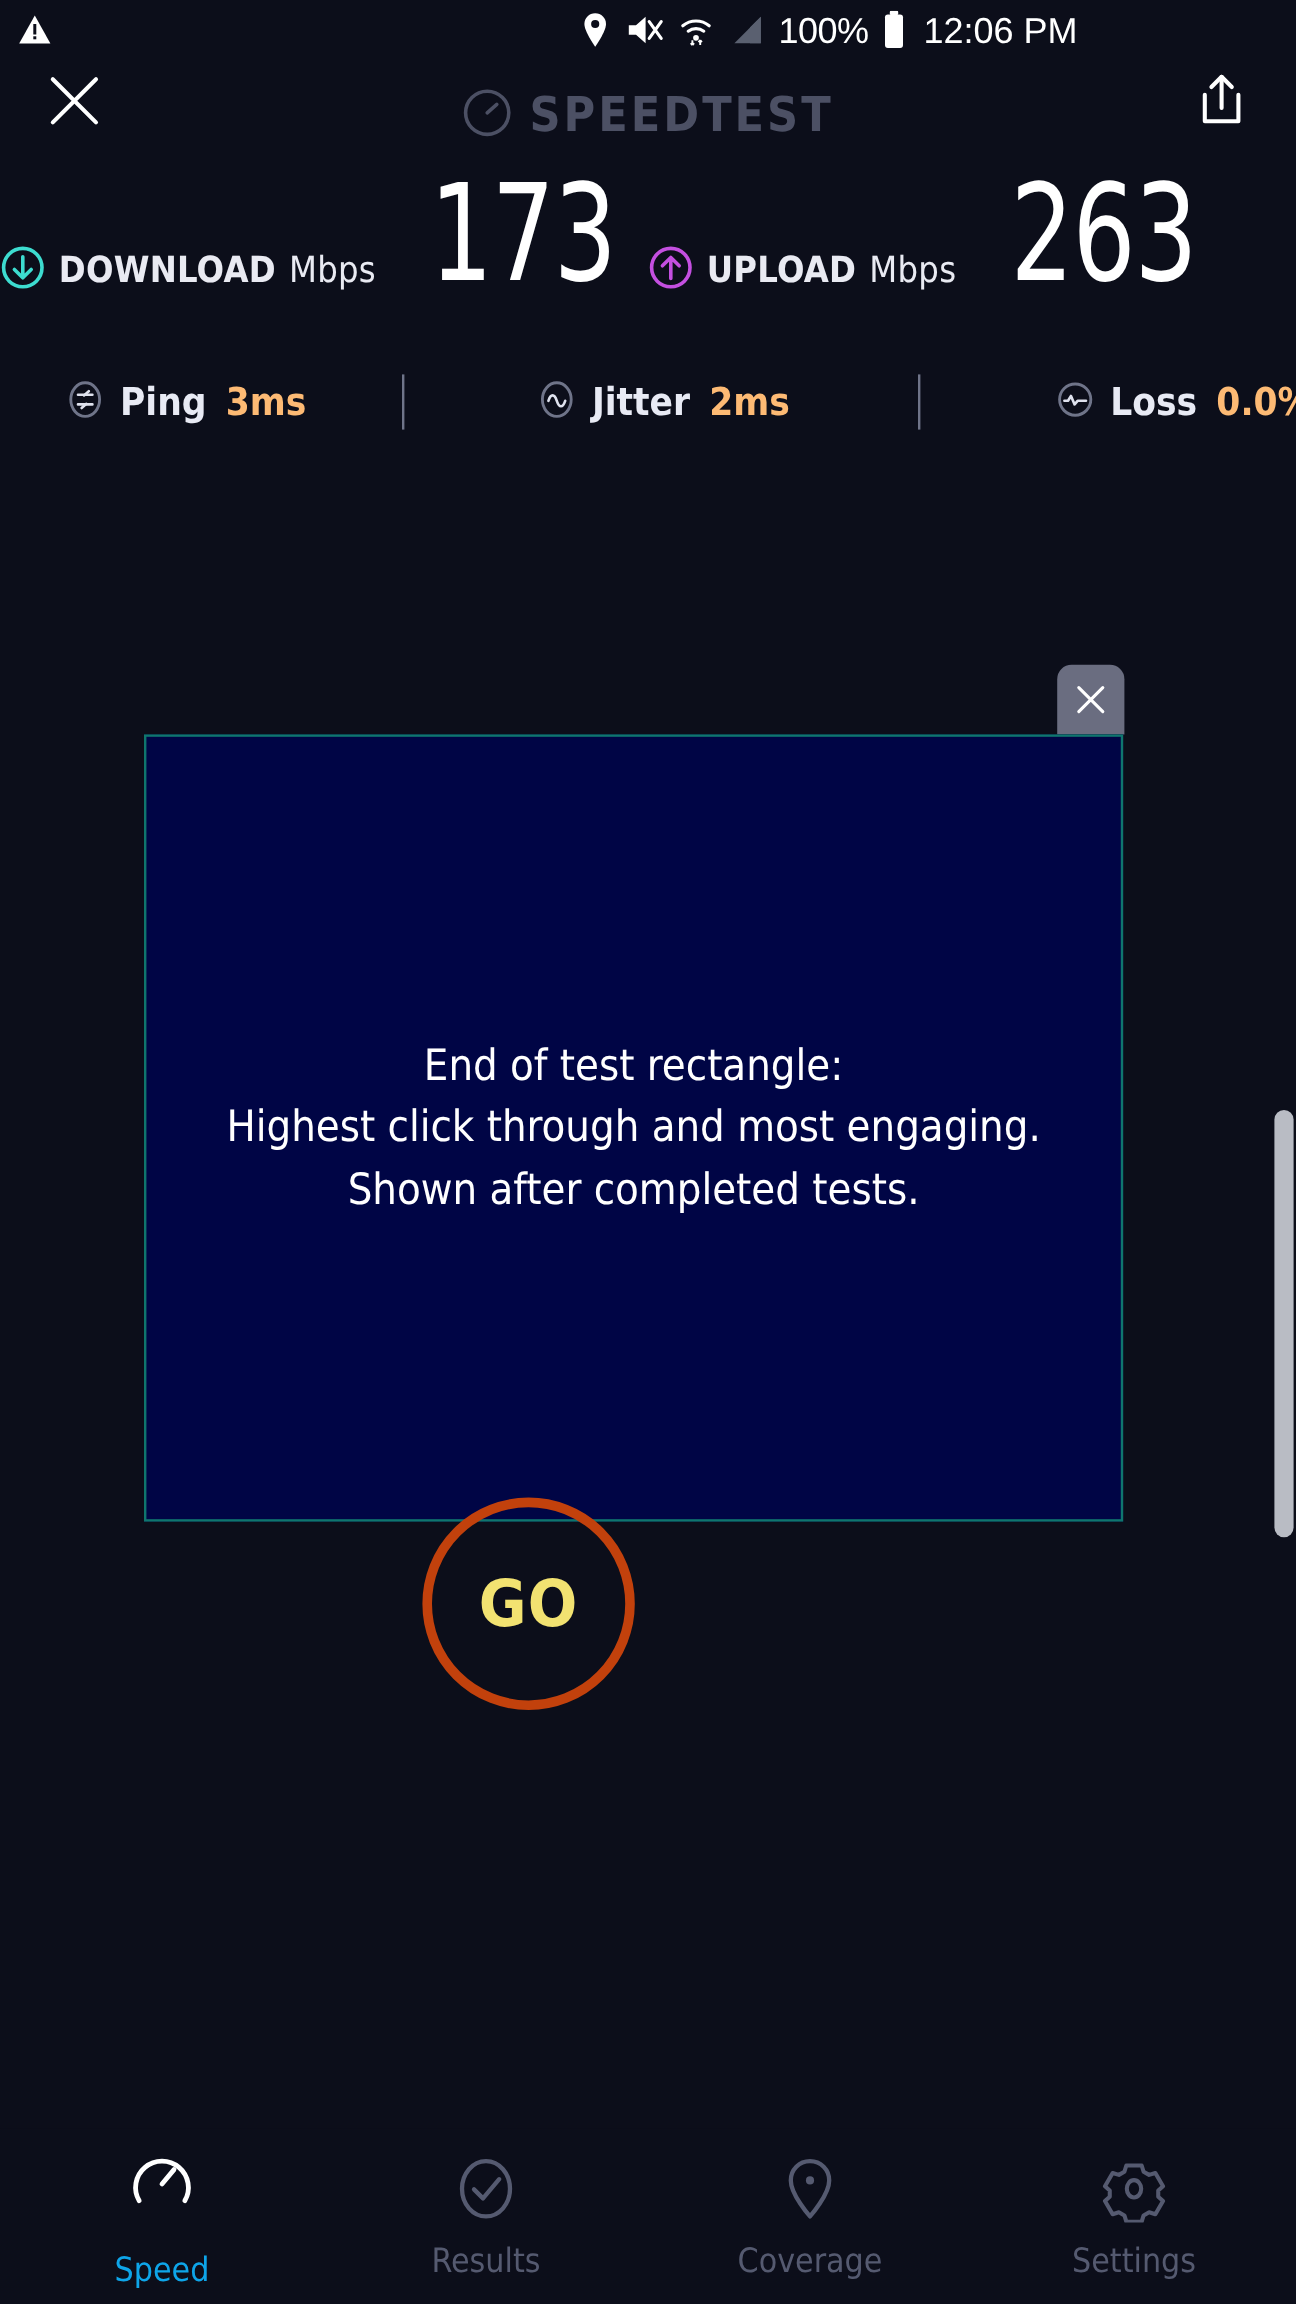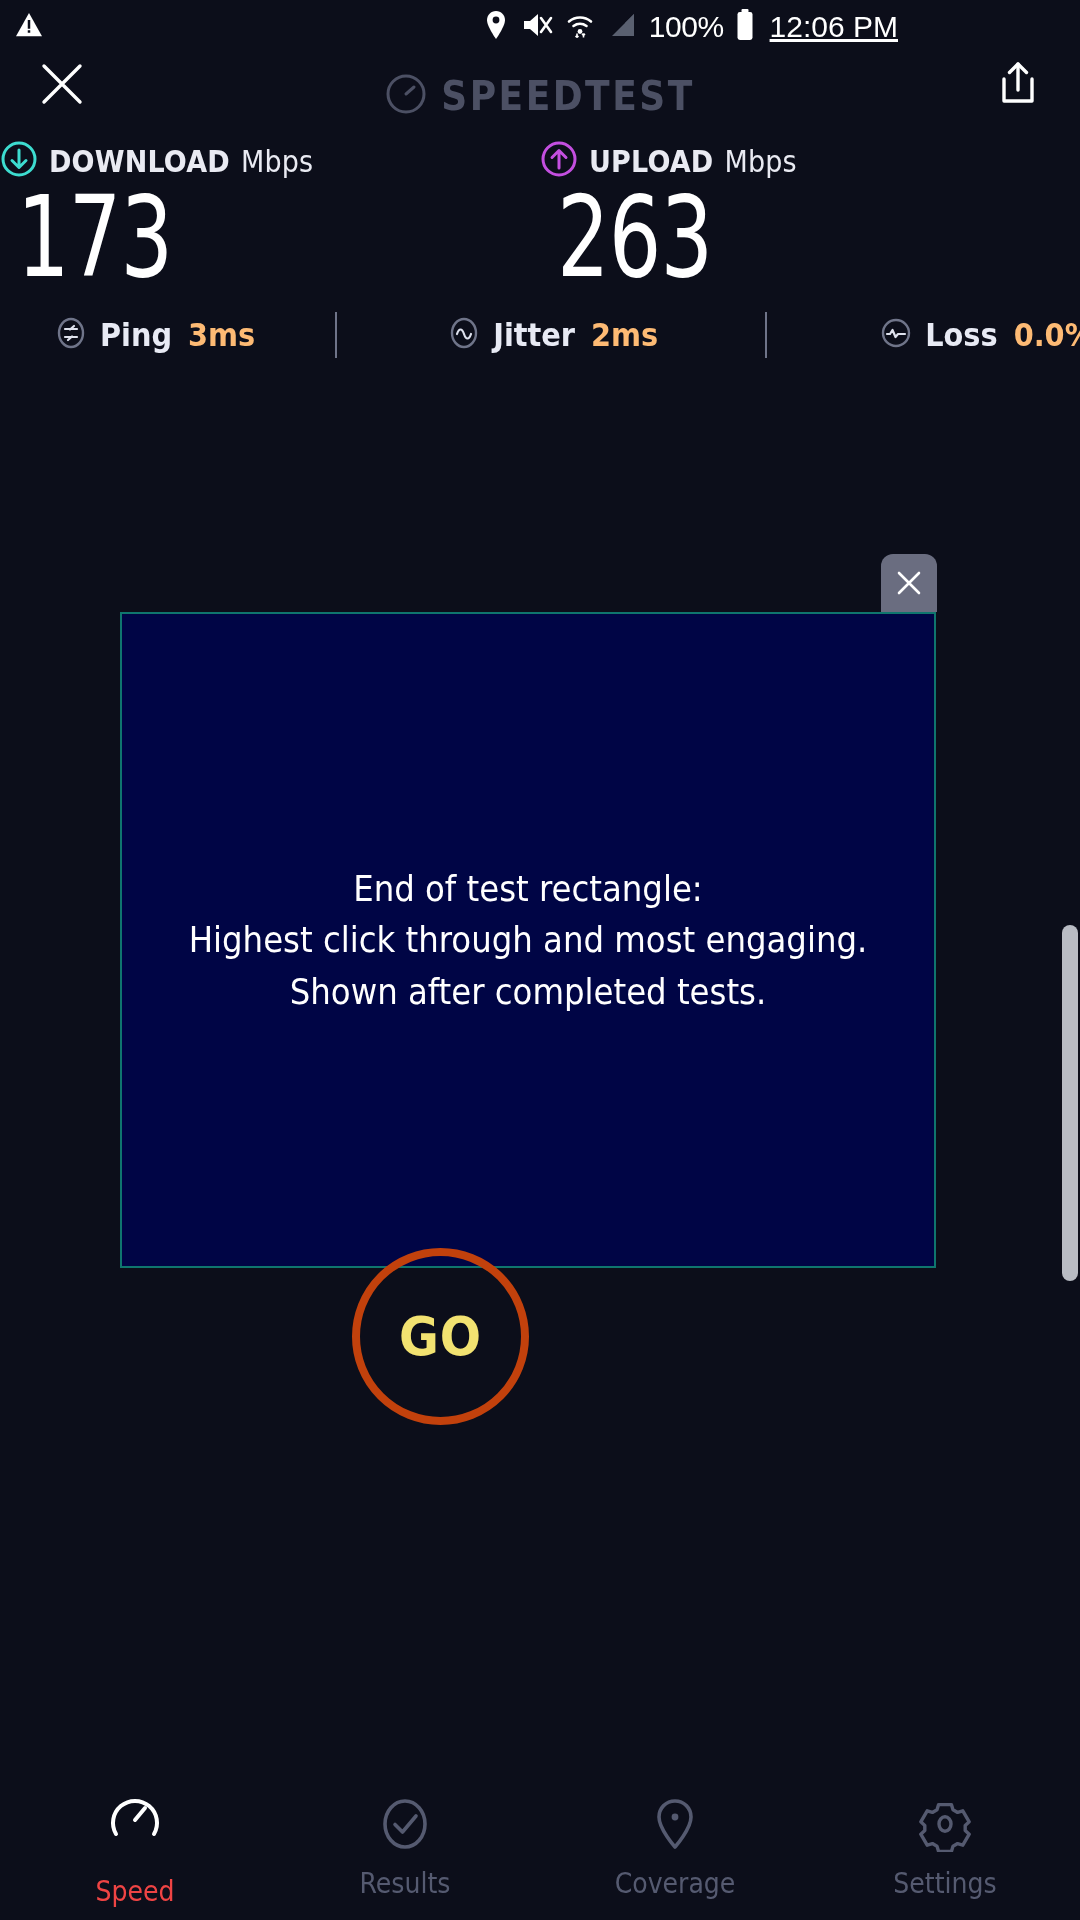--- a/index.html
+++ b/index.html
@@ -28,21 +28,21 @@
     margin-left: auto;
     display: flex; align-items: center; gap: 12px;
   }
   .sb-icon { display: block; }
   .battery-pct {
     font-size: 30px; font-weight: 400; letter-spacing: -0.5px;
     color: #ffffff; line-height: 1;
   }
   .clock {
     font-size: 30px; font-weight: 400; letter-spacing: 0px;
-    color: #ffffff; line-height: 1; margin-left: 4px; text-decoration: underline;
+    color: #ffffff; line-height: 1; margin-left: 4px;
   }
 
   
   .header {
     position: absolute; top: 56px; left: 0;
     width: 1080px; height: 80px;
     display: flex; align-items: flex-start;
     padding: 0 34px;
   }
   .header-close { width: 56px; height: 56px; display:flex; align-items:center; justify-content:center; }
@@ -59,21 +59,21 @@
   }
   .header-share { margin-left: auto; width: 56px; height: 56px; display:flex; align-items:center; justify-content:center; }
 
   
   .metrics {
     position: absolute; top: 140px; left: 0;
     width: 1080px;
     display: flex;
   }
   .metric-col {
-    display: flex; flex-direction: column; align-items: flex-start;
+    display: flex; flex-direction: row; align-items: flex-end; gap: 28px;
   }
   .metric-col.dl { width: 540px; padding-right: 58px; }
   .metric-col.ul { width: 540px; padding-right: 100px; }
   .metric-label-row {
     display: flex; align-items: center; gap: 11px;
   }
   .metric-label {
     font-size: 30px; font-weight: 700;
     color: #e9eaf2;
     letter-spacing: 0.2px;
@@ -183,21 +183,21 @@
     flex: 1;
     display: flex; flex-direction: column;
     align-items: center; justify-content: center;
     gap: 14px;
   }
   .nav-label {
     font-size: 28px; font-weight: 400;
     color: #555a70;
     font-family: "DejaVu Sans Condensed", "Liberation Sans Narrow", "Liberation Sans", sans-serif;
   }
-  .nav-item.active .nav-label { color: #ef4444; margin-top: 16px; }
+  .nav-item.active .nav-label { color: #0ea5e9; margin-top: 16px; }
   .nav-icon { height: 58px; display: flex; align-items: center; justify-content: center; }
 </style>
 </head>
 <body>
 
 <div id="app">
 
   <div class="status-bar">
     <div class="status-left">
       <span class="sb-icon">

